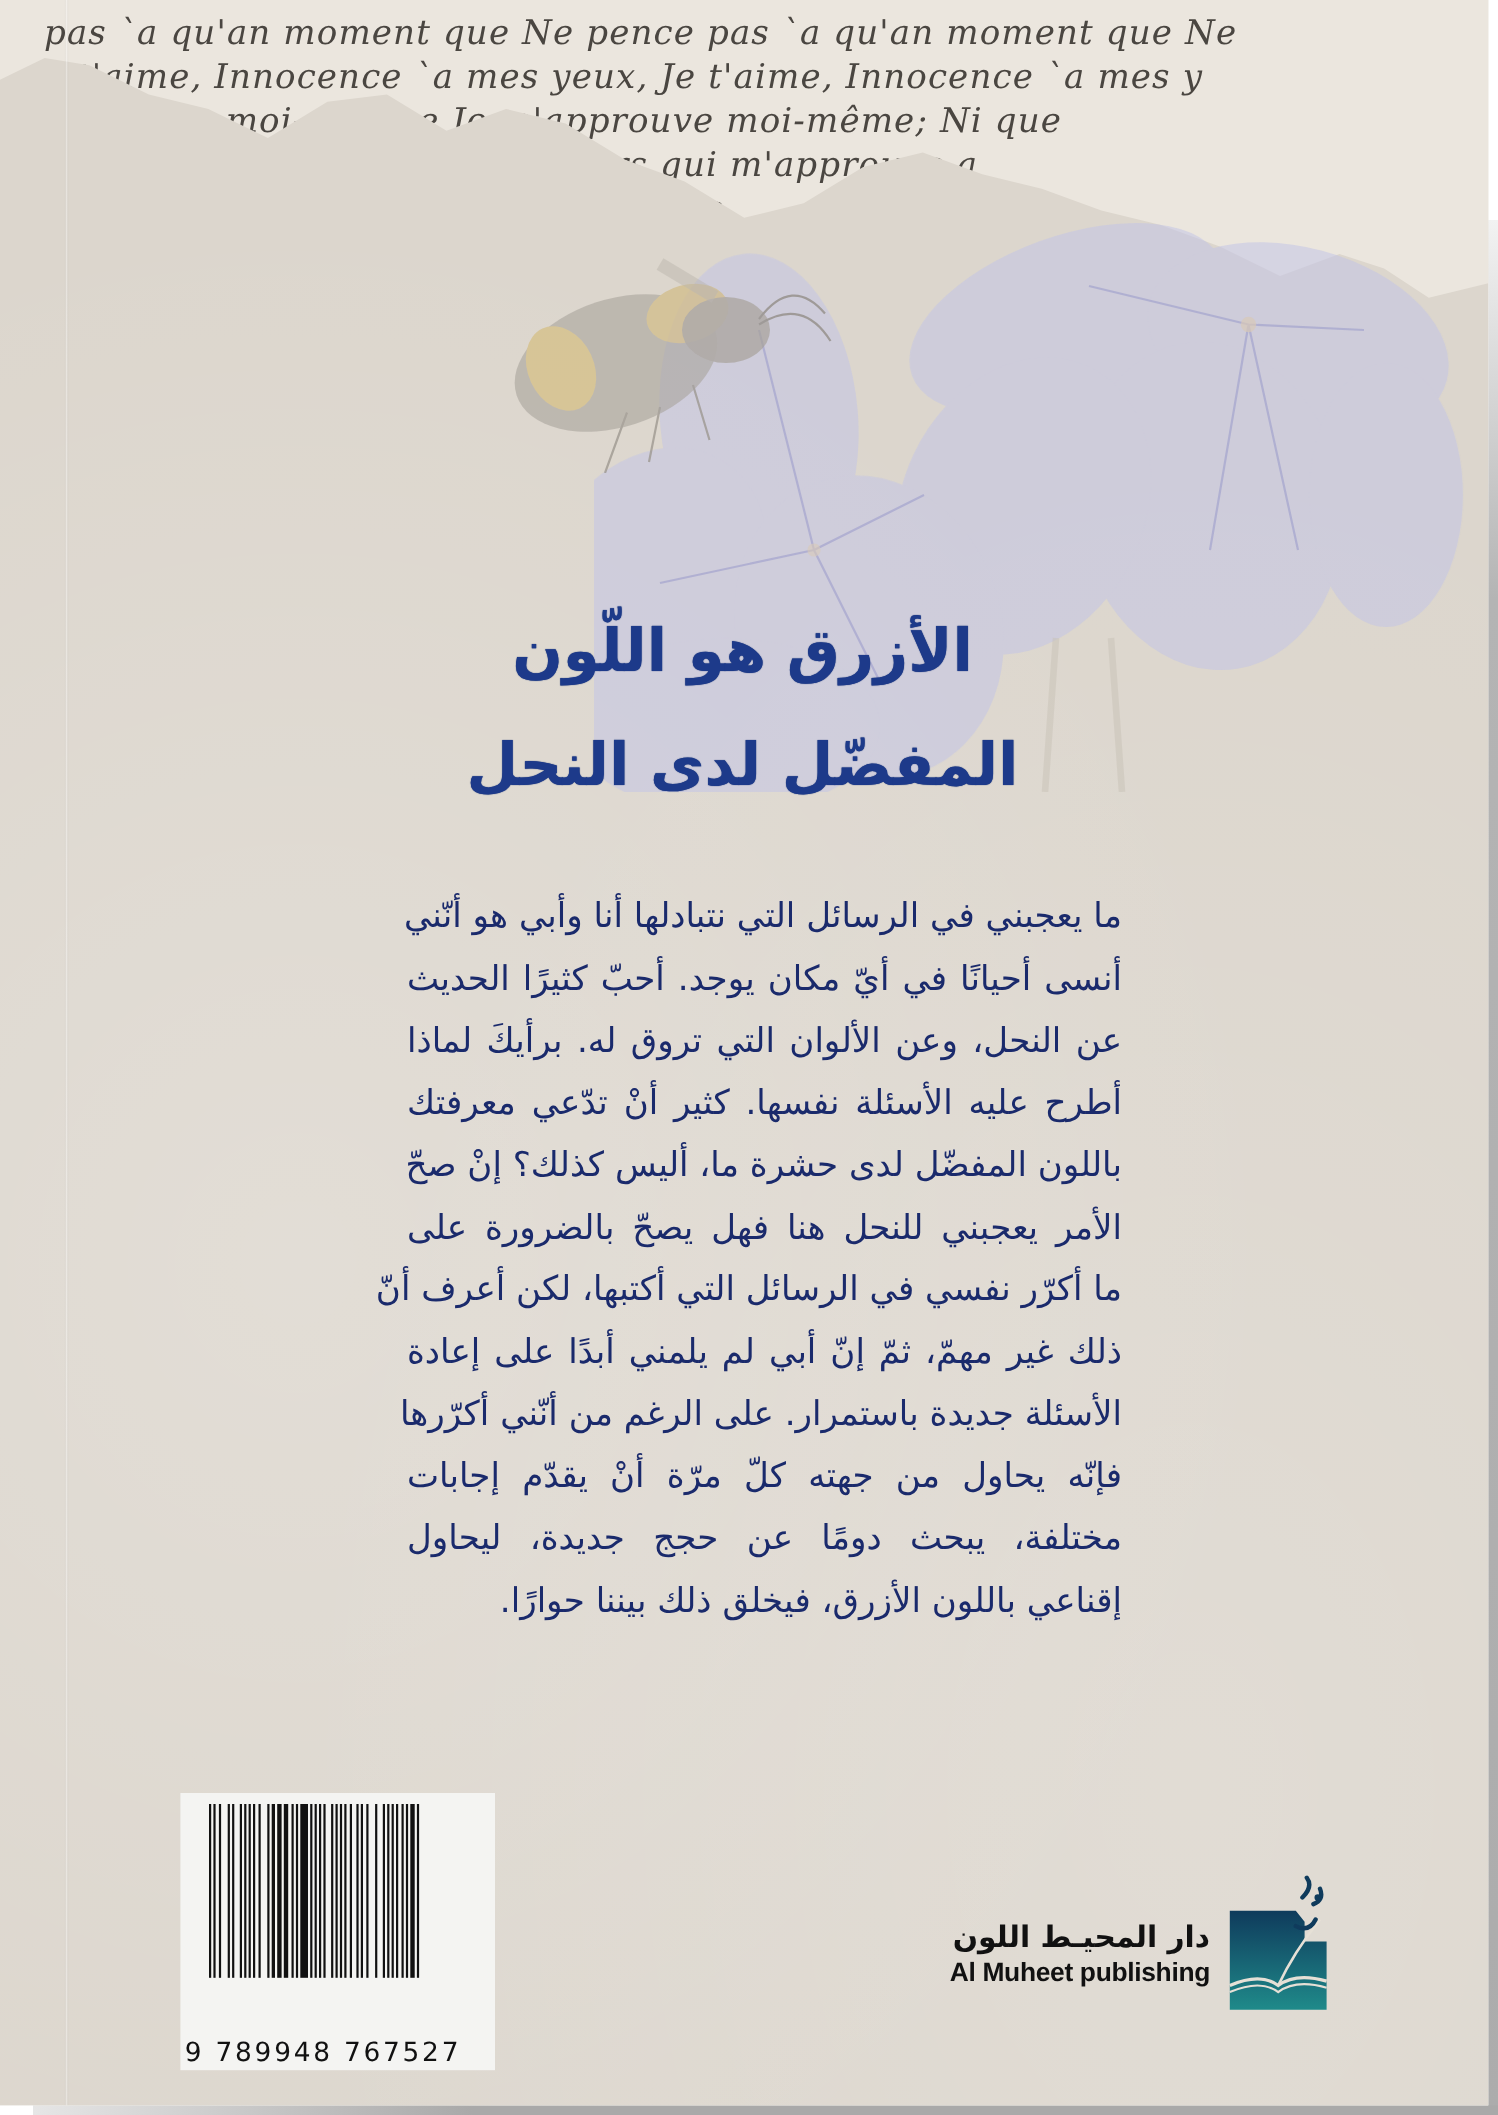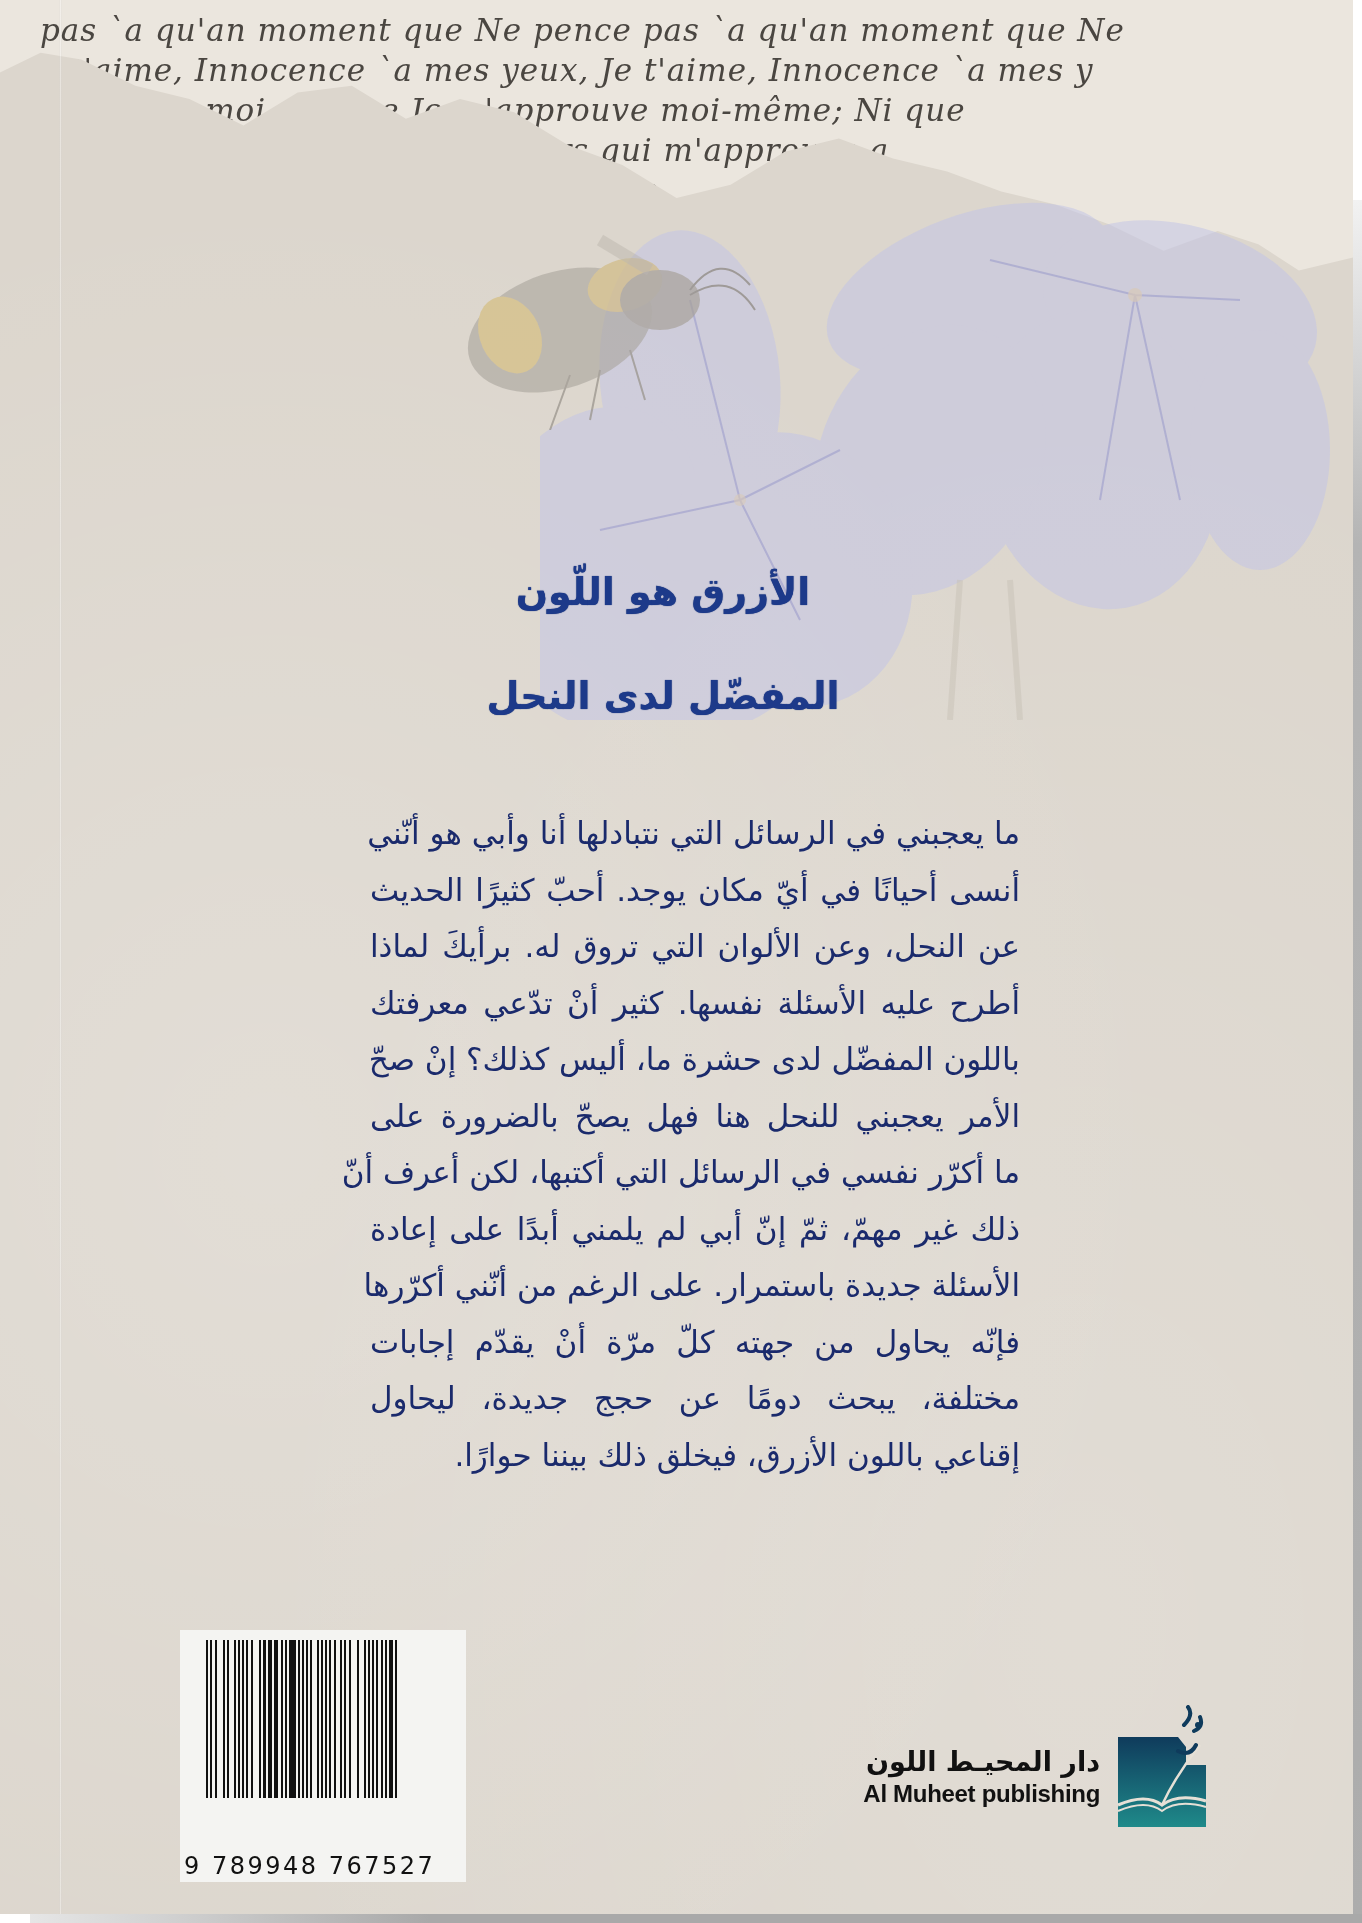--- a/index.html
+++ b/index.html
@@ -40,36 +40,36 @@
     font-family: "DejaVu Serif", serif; font-style: italic;
     color: #4a4641; font-size: 31px; line-height: 40px;
     white-space: nowrap; letter-spacing: 1px;
   }
   .hand div { position: relative; }
   
   .bee { position: absolute; left: 450px; top: 230px; width: 320px; height: 200px; opacity: 0.75; }
   
   .flowers { position: absolute; left: 540px; top: 200px; width: 813px; height: 520px; }
   .title {
-    position: absolute; left: 368px; top: 540px; width: 590px;
+    position: absolute; left: 380px; top: 540px; width: 590px;
     text-align: center; direction: rtl;
     color: #1d3a8a; font-family: "DejaVu Sans", sans-serif; font-weight: bold;
-    font-size: 38px; line-height: 104px;
+    font-size: 54px; line-height: 104px;
     text-shadow: 0 0 1px #0f2a6e;
   }
   .body-text {
     position: absolute; left: 370px; top: 805px; width: 650px;
     direction: rtl; text-align: justify; text-align-last: right;
     color: #1a2a6c; font-family: "DejaVu Sans", sans-serif;
     font-size: 31px; line-height: 56.5px;
   }
   .body-text div { text-align: justify; text-align-last: justify; white-space: nowrap; }
   .body-text div.last { text-align-last: right; }
   .barcode {
-    position: absolute; left: 180px; top: 1630px; width: 286px; height: 252px;
+    position: absolute; left: 164px; top: 1630px; width: 286px; height: 252px;
     background: #f4f4f2;
   }
   .barcode .bars { position: absolute; left: 26px; top: 10px; width: 250px; height: 158px; display: flex; align-items: stretch; }
   .barcode .digits {
     position: absolute; left: 4px; bottom: 2px; width: 280px;
     font-family: "DejaVu Sans", sans-serif; font-size: 24px; color: #111;
     letter-spacing: 2.5px; white-space: nowrap;
   }
   .publisher {
     position: absolute; left: 840px; top: 1745px; width: 260px; text-align: right;

